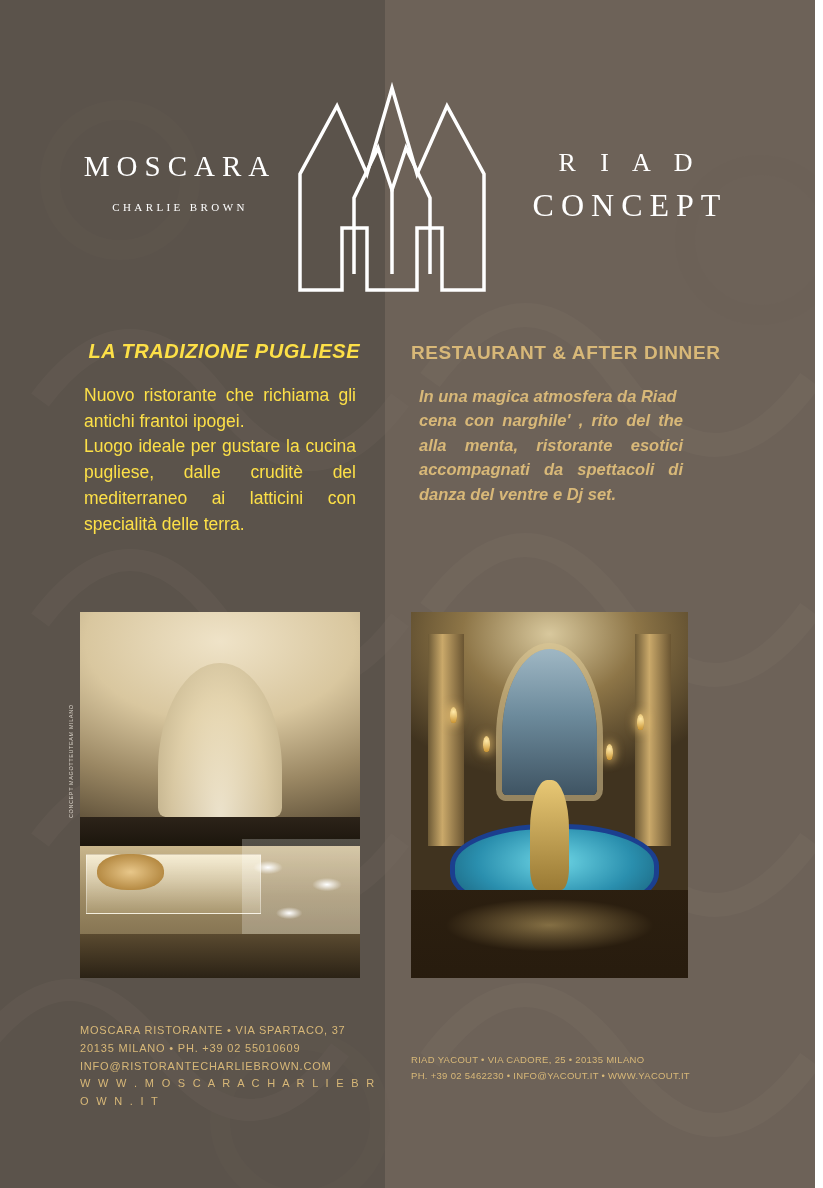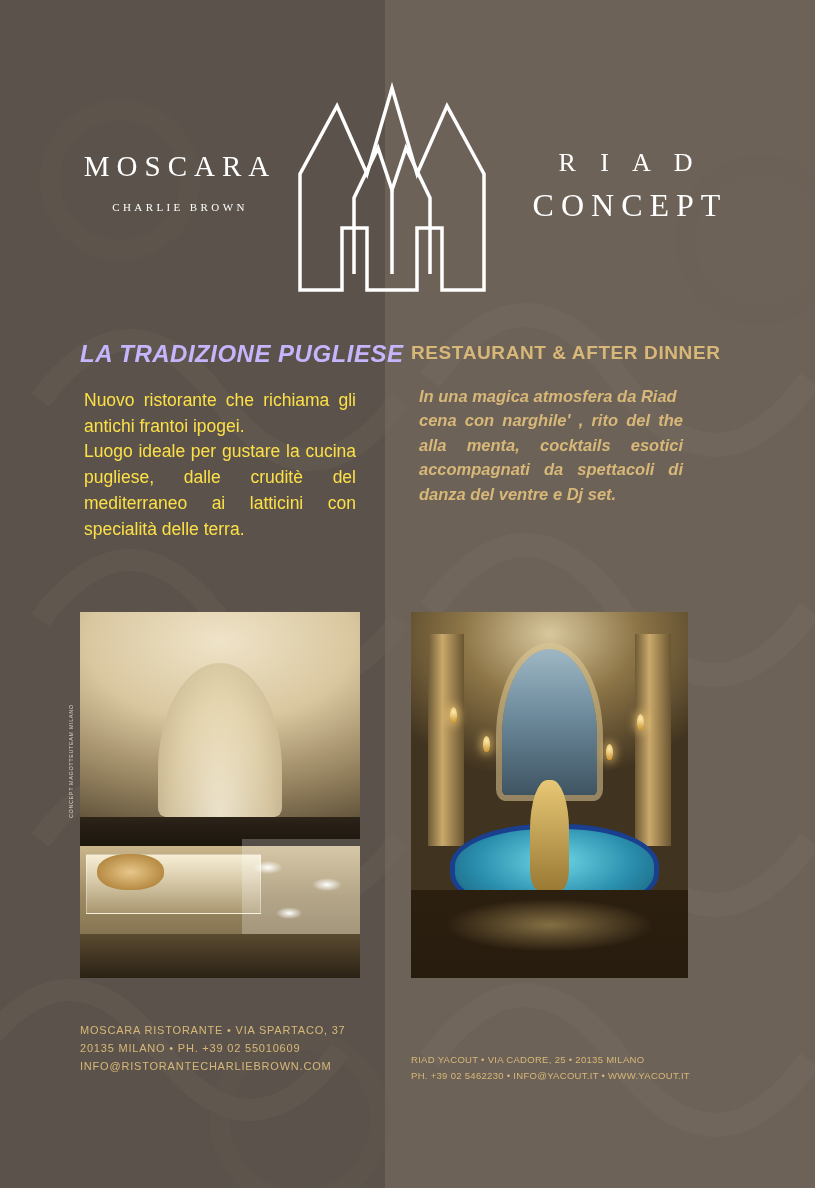--- a/index.html
+++ b/index.html
@@ -91,22 +91,22 @@
   
   .col {
     position: absolute;
   }
   .col-left { left: 80px; top: 340px; width: 280px; }
   .col-right { left: 411px; top: 340px; width: 280px; }
 
   .heading-left {
     font-family: "Liberation Sans", sans-serif;
     font-style: italic;
-    font-size: 24px;
-    color: #c4b5fd;
+    font-size: 20px;
+    color: #fde047;
     letter-spacing: 0.5px;
     margin: 0 0 20px 0;
     white-space: nowrap;
     text-align: right;
   }
   .heading-right {
     font-family: "Liberation Sans", sans-serif;
     font-size: 19px;
     color: #d8b878;
     letter-spacing: 0.6px;
@@ -318,21 +318,21 @@
 
   <div class="col col-left">
     <h2 class="heading-left">LA TRADIZIONE PUGLIESE</h2>
     <p class="body-left" style="white-space: pre-line;">Nuovo ristorante che richiama gli antichi frantoi ipogei.
 Luogo ideale per gustare la cucina pugliese, dalle cruditè del mediterraneo ai latticini con specialità delle terra.</p>
   </div>
 
   <div class="col col-right">
     <h2 class="heading-right">RESTAURANT &amp; AFTER DINNER</h2>
     <p class="body-right nojust" style="margin-bottom:0;">In una magica atmosfera da Riad</p>
-    <p class="body-right" style="margin-top:0;">cena con narghile' , rito del the alla menta, cocktails esotici accompagnati da spettacoli di danza del ventre e Dj set.</p>
+    <p class="body-right" style="margin-top:0;">cena con narghile' , rito del the alla menta, ristorante esotici accompagnati da spettacoli di danza del ventre e Dj set.</p>
   </div>
 
   <div class="photo photo-left">
     <div class="vault">
       <div class="vault-arch"></div>
       <div class="vault-dark"></div>
       <div class="vault-counter"></div>
       <div class="vault-glass"></div>
       <div class="vault-bread"></div>
       <div class="vault-tables"></div>
@@ -354,20 +354,21 @@
       <div class="riad-pool"></div>
       <div class="riad-fountain"></div>
       <div class="riad-floor"></div>
     </div>
   </div>
 
   <div class="footer-left">
     <div>MOSCARA RISTORANTE • VIA SPARTACO, 37</div>
     <div>20135 MILANO • PH. +39 02 55010609</div>
     <div>INFO@RISTORANTECHARLIEBROWN.COM</div>
+    <div class="www">W W W . M O S C A R A C H A R L I E B R O W N . I T</div>
   </div>
 
   <div class="footer-right">
     <div>RIAD YACOUT • VIA CADORE, 25 • 20135 MILANO</div>
     <div>PH. +39 02 5462230 • INFO@YACOUT.IT • WWW.YACOUT.IT</div>
   </div>
 
 </div>
 
 </body></html>

